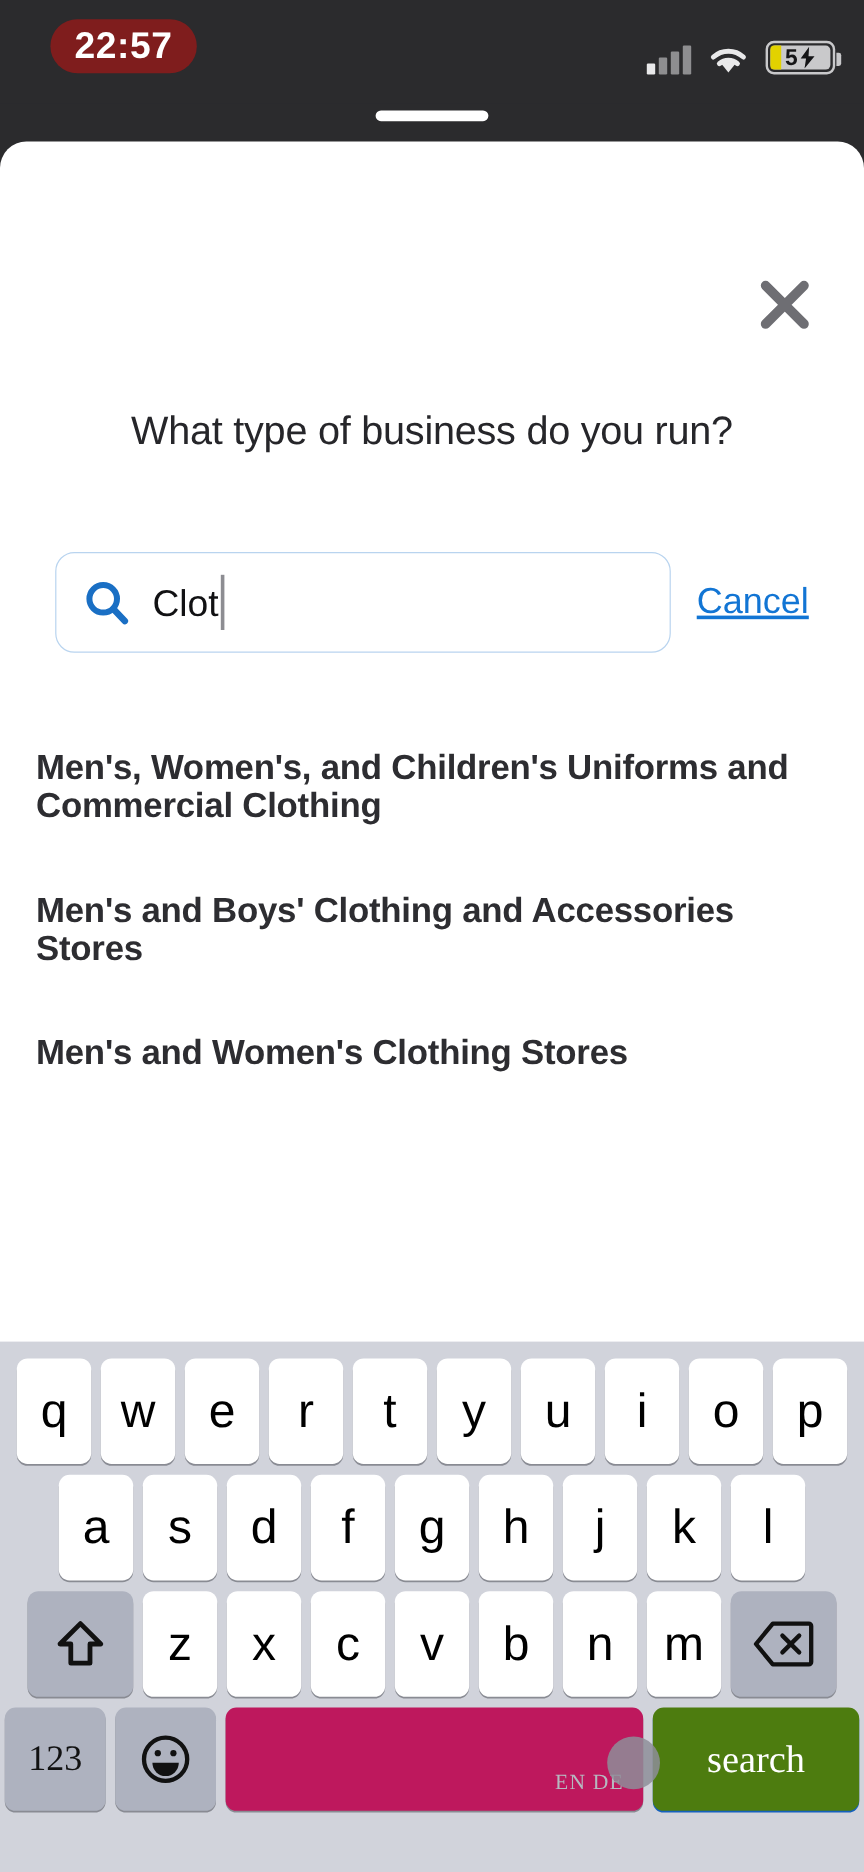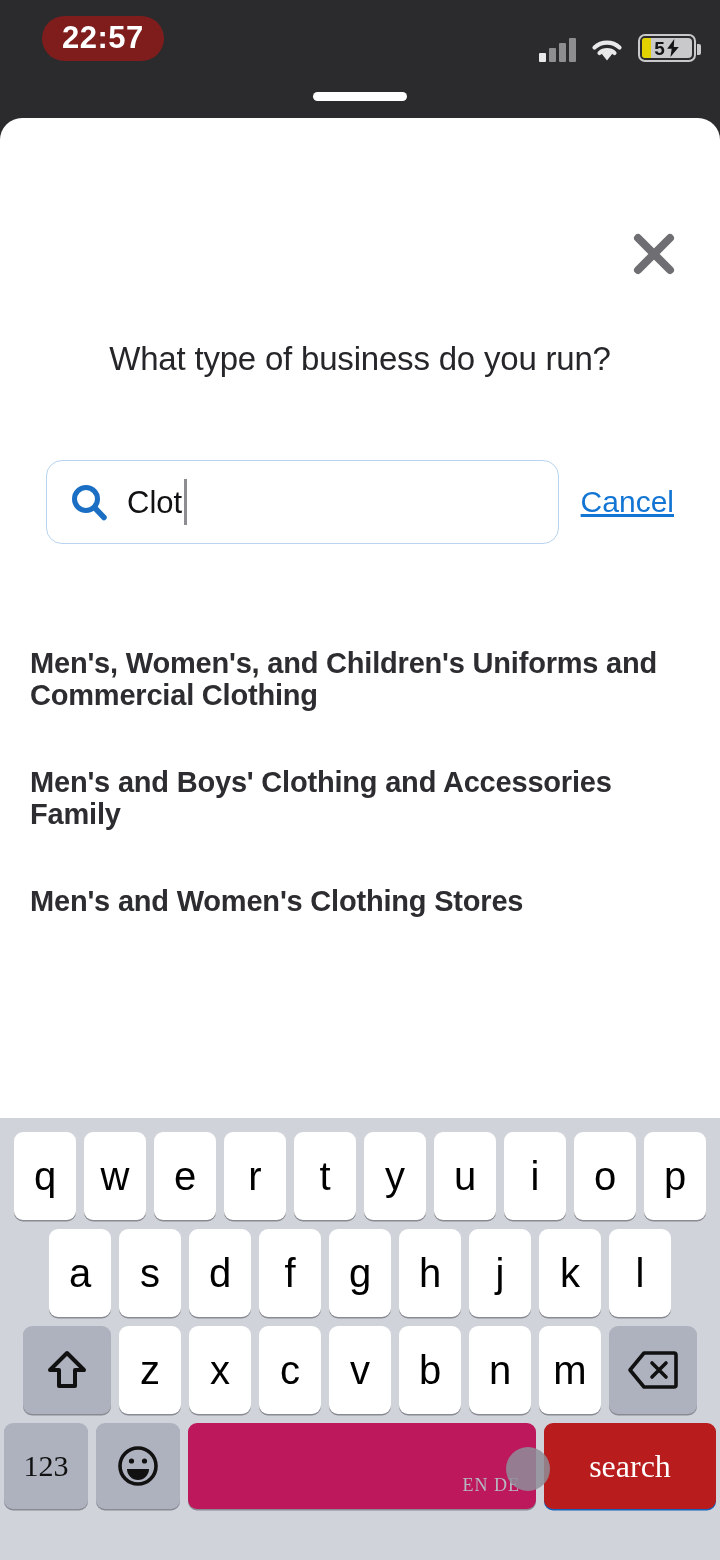--- a/index.html
+++ b/index.html
@@ -91,21 +91,21 @@
   #search-text-wrap{ display:flex; align-items:center; height:44px;}
   #search-value{ font-size:31px; color:#111113; line-height:1;}
   #text-cursor{ width:3px; height:46px; background:#8d8d92; margin-left:2px;}
   #cancel-link{
     color:#1275d4; font-size:30px; text-decoration:underline;
     white-space:nowrap; cursor:pointer; padding-left:4px;
   }
 
   
   #results-list{
-    position:absolute; top:529px; left:0; width:720px;
+    position:absolute; top:506px; left:0; width:720px;
   }
   .result-item{
     padding:0 30px; margin-bottom:54px; cursor:pointer;
   }
   .result-item .label{
     font-size:29px; font-weight:bold; color:#2d2d31;
     line-height:1.12; letter-spacing:-0.2px; max-width:660px;
   }
 
   
@@ -217,21 +217,21 @@
       </div>
     </div>
     <div id="cancel-link" style="color: rgb(18, 117, 212);">Cancel</div>
   </div>
 
   <div id="results-list">
     <div class="result-item">
       <div class="label">Men's, Women's, and Children's Uniforms and Commercial Clothing</div>
     </div>
     <div class="result-item">
-      <div class="label">Men's and Boys' Clothing and Accessories Family</div>
+      <div class="label">Men's and Boys' Clothing and Accessories Stores</div>
     </div>
     <div class="result-item">
       <div class="label">Men's and Women's Clothing Stores</div>
     </div>
   </div>
 
   <div id="keyboard">
 
     <div class="kb-row" id="kb-row1">
         <div class="key key-letter">q</div>
@@ -287,21 +287,21 @@
           <circle cx="24" cy="24" r="18" fill="none" stroke="#111" stroke-width="3.6"></circle>
           <circle cx="17.5" cy="19" r="2.6" fill="#111"></circle>
           <circle cx="30.5" cy="19" r="2.6" fill="#111"></circle>
           <path d="M13 27 H35 A11 11 0 0 1 13 27 Z" fill="#111"></path>
         </svg>
       </div>
       <div id="space-key">
         <span id="space-lang">EN DE</span>
         <span id="space-dot"></span>
       </div>
-      <div id="search-key" style="background: #b91c1c;">search</div>
+      <div id="search-key" style="background: #4d7c0f;">search</div>
     </div>
 
     <div id="kb-bottom">
       
       
     </div>
 
   </div>
 </div>
 

